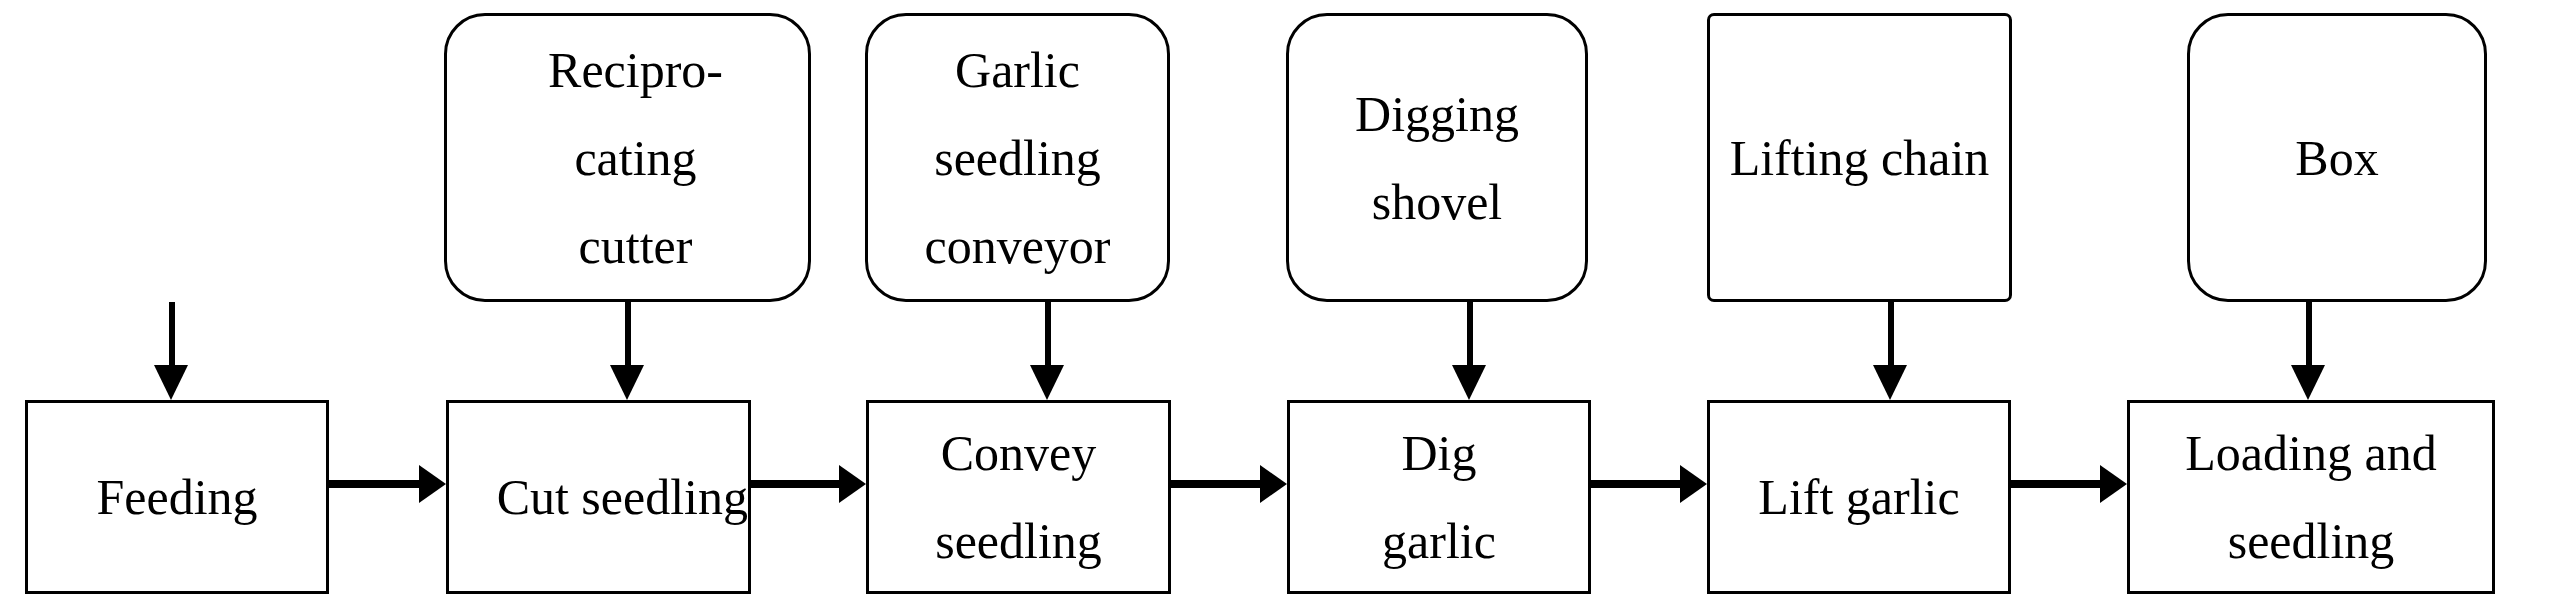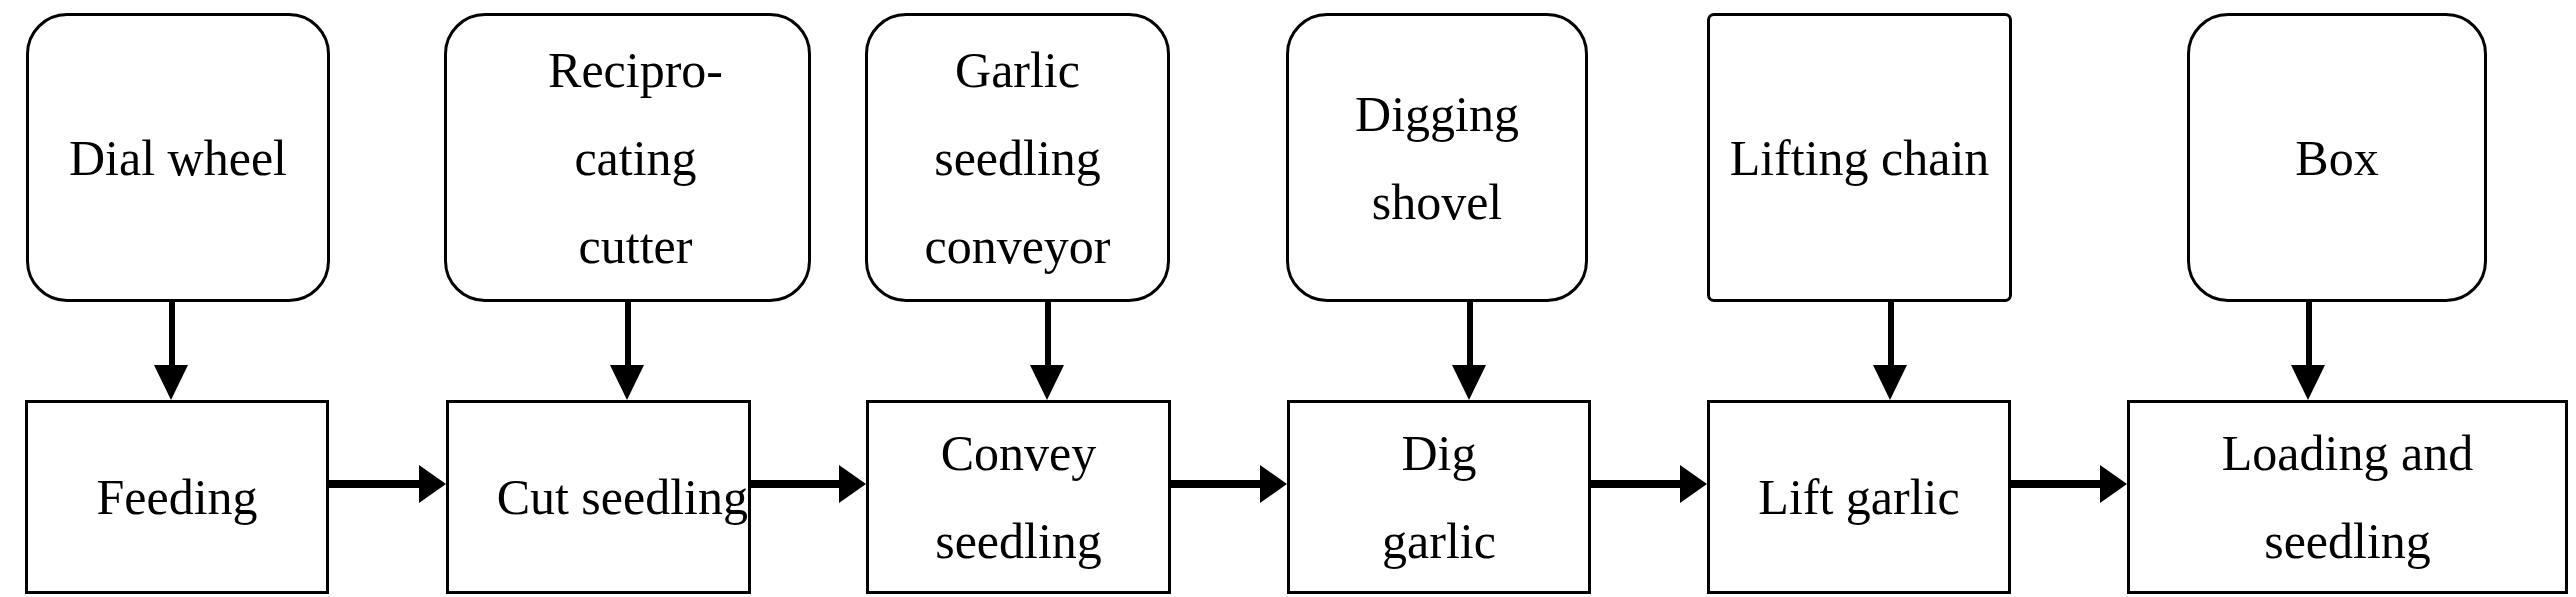--- a/index.html
+++ b/index.html
@@ -69,23 +69,20 @@
     border-top: 19px solid transparent;
     border-bottom: 19px solid transparent;
     border-left: 27.5px solid #000000;
   }
 </style>
 </head>
 <body>
 
 <div class="diagram">
 
-  <div class="node" style="left:26px; width:304px;">
-    <div class="txtline">Dial wheel</div>
-  </div>
   <div class="varrow" style="left:172px; top:302px;">
     <div class="vshaft"></div>
     <div class="vhead"></div>
   </div>
   <div class="proc" style="left:25px; width:304px;">
     <div class="txtline">Feeding</div>
   </div>
   <div class="harrow" style="left:329px; top:484px; width:117px;">
     <div class="hshaft"></div>
     <div class="hhead"></div>
@@ -158,19 +155,19 @@
     <div class="hhead"></div>
   </div>
 
   <div class="node" style="left:2187px; width:300px;">
     <div class="txtline">Box</div>
   </div>
   <div class="varrow" style="left:2309px; top:302px;">
     <div class="vshaft"></div>
     <div class="vhead"></div>
   </div>
-  <div class="proc" style="left:2127px; width:441px;">
+  <div class="proc" style="left:2127px; width:368px;">
     <div class="txtline">Loading and</div>
     <div class="txtline">seedling</div>
   </div>
 
 </div>
 
 
 </body></html>

